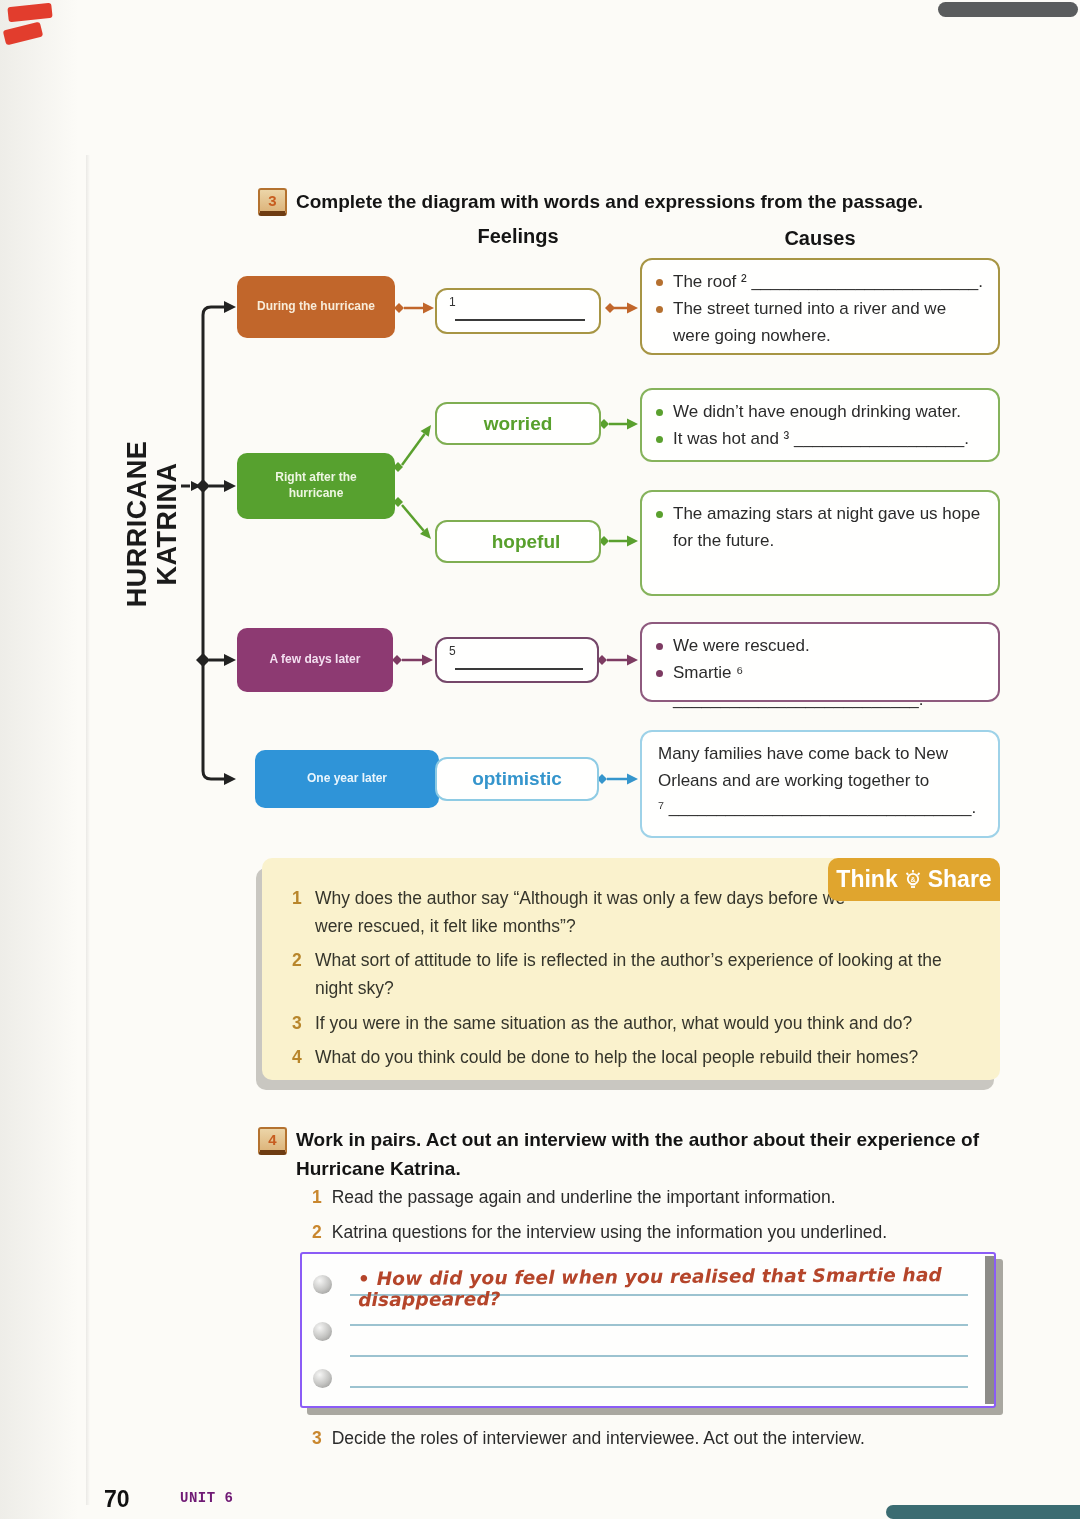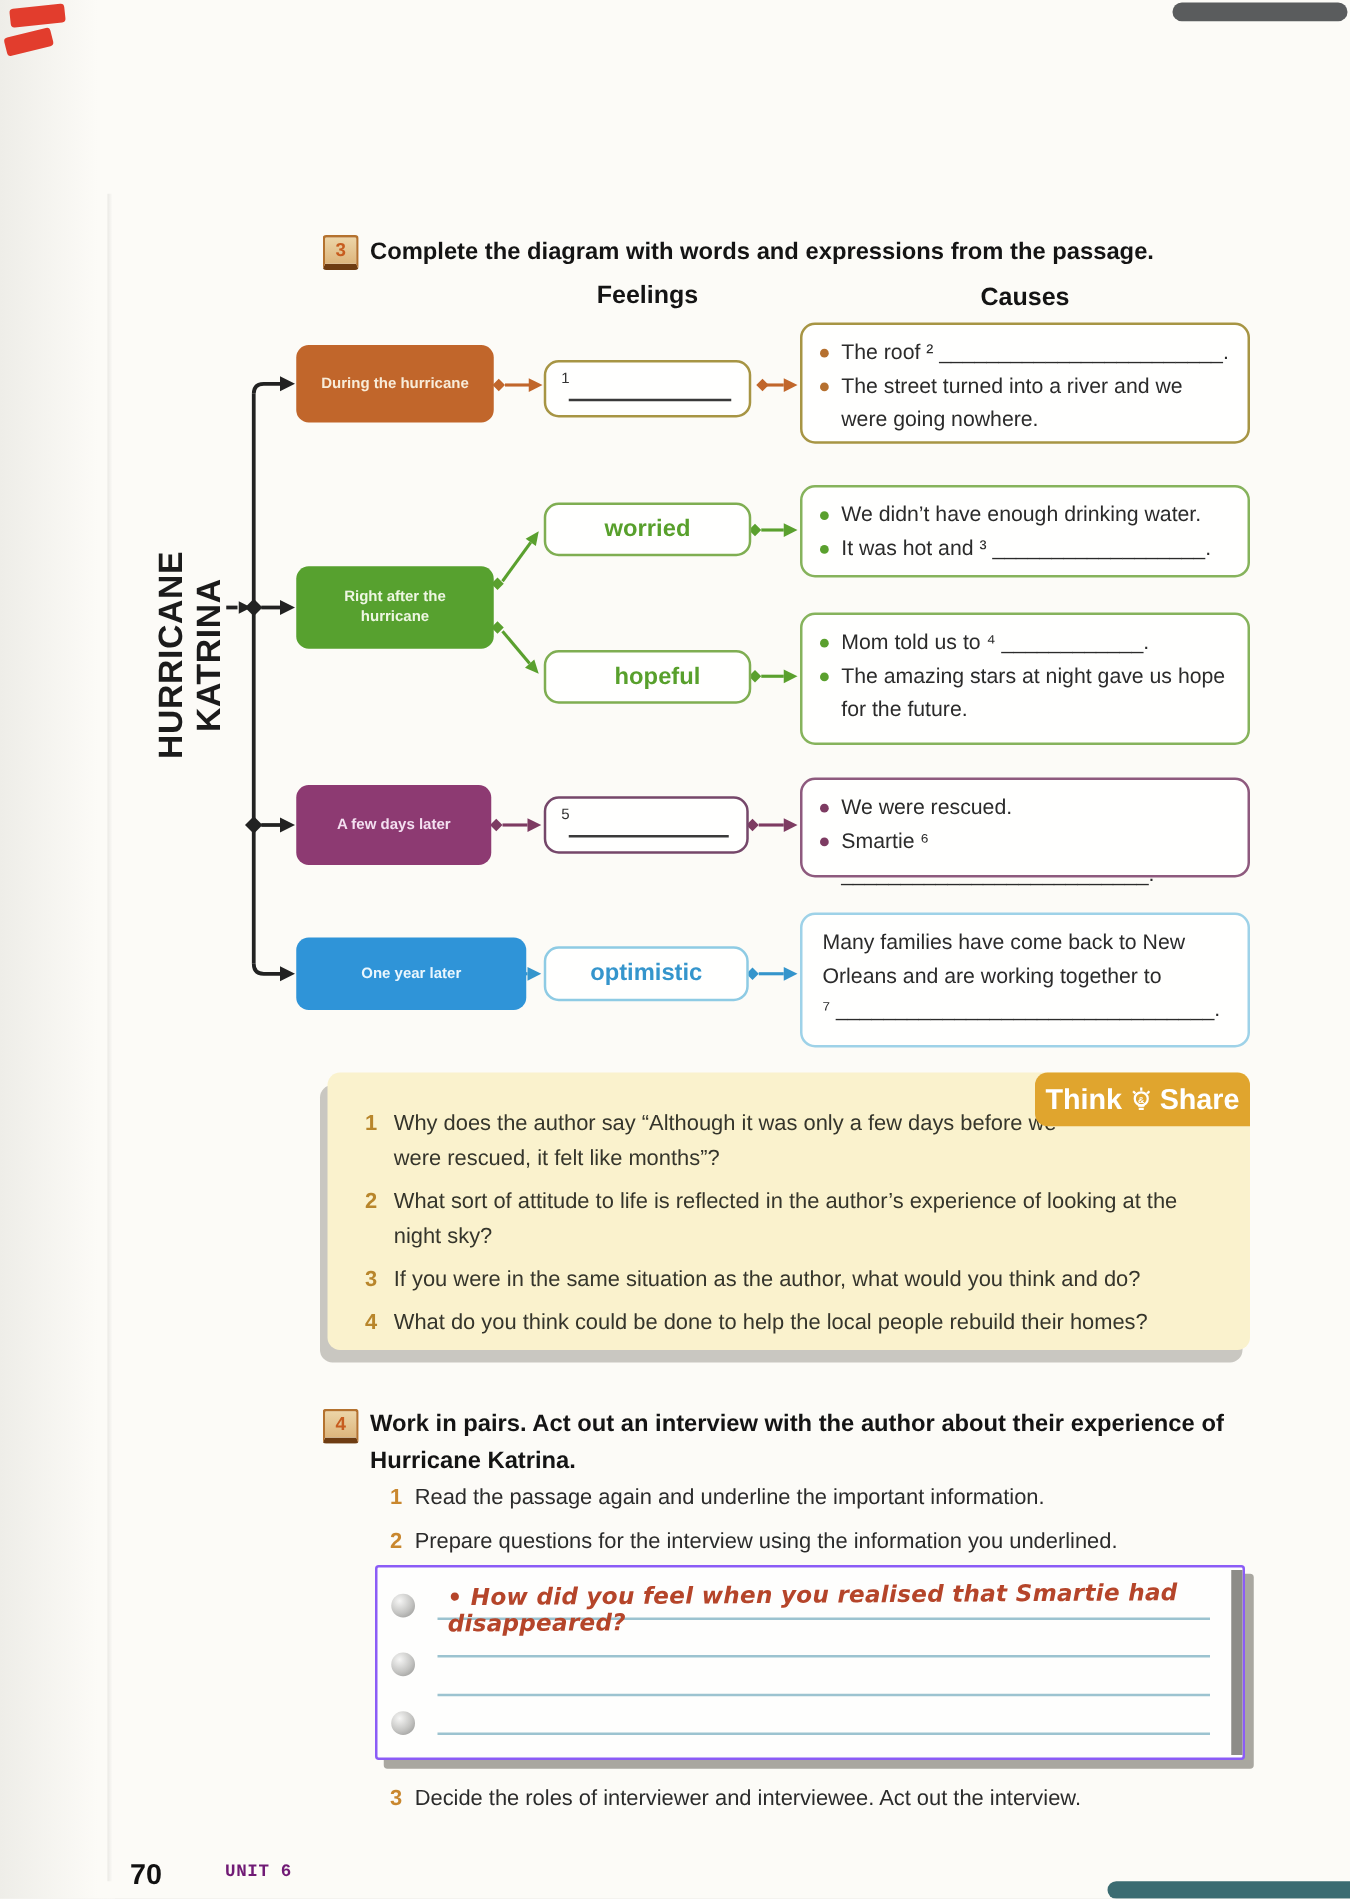--- a/index.html
+++ b/index.html
@@ -178,21 +178,21 @@
         <polygon points="433,779 422,773.5 422,784.5" stroke="none"></polygon>
       <polygon points="602,774 607,779 602,784 597,779" stroke="none"></polygon>
       <path d="M607,779 H627" fill="none"></path>
         <polygon points="638,779 627,773.5 627,784.5" stroke="none"></polygon>
     </g>
   </svg>
 
   <div class="stage s1" style="left:237px;top:276px;width:158px;height:62px;">During the hurricane</div>
   <div class="stage s2" style="left:237px;top:453px;width:158px;height:66px;">Right after the hurricane</div>
   <div class="stage s3" style="left:237px;top:628px;width:156px;height:64px;">A few days later</div>
-  <div class="stage s4" style="left:237px;top:750px;width:184px;height:58px;">One year later</div>
+  <div class="stage s4" style="left:255px;top:750px;width:184px;height:58px;">One year later</div>
 
   <div class="feel f-olive" style="left:435px;top:288px;width:166px;height:46px;">
     <span class="sup">1</span>
     <span class="blankline"></span>
   </div>
   <div class="feel f-green" style="left:435px;top:402px;width:166px;height:43px;">worried</div>
   <div class="feel f-green" style="left:435px;top:520px;width:166px;height:43px;padding-left:16px;">hopeful</div>
   <div class="feel f-purple" style="left:435px;top:637px;width:164px;height:46px;">
     <span class="sup">5</span>
     <span class="blankline"></span>
@@ -201,21 +201,20 @@
 
   <div class="cause c-olive" style="top:258px;height:97px;">
     <div class="bullet-item b-orange">The roof ² ________________________.</div>
     <div class="bullet-item b-orange">The street turned into a river and we were going nowhere.</div>
   </div>
   <div class="cause c-green" style="top:388px;height:74px;">
     <div class="bullet-item b-green">We didn’t have enough drinking water.</div>
     <div class="bullet-item b-green">It was hot and ³ __________________.</div>
   </div>
   <div class="cause c-green" style="top:490px;height:106px;">
-    <div class="bullet-item b-green">Mom told us to ⁴ ____________.</div>
     <div class="bullet-item b-green">The amazing stars at night gave us hope for the future.</div>
   </div>
   <div class="cause c-purple" style="top:622px;height:80px;">
     <div class="bullet-item b-purple">We were rescued.</div>
     <div class="bullet-item b-purple">Smartie ⁶ __________________________.</div>
   </div>
   <div class="cause c-blue" style="top:730px;height:108px;">
     <div class="plain-item">Many families have come back to New Orleans and are working together to
 ⁷ ________________________________.</div>
   </div>
@@ -256,21 +255,21 @@
 
   <div class="ex-badge" style="left:258px;top:1127px;">4</div>
   <div class="ex-title" style="left:296px;top:1126px;width:688px;">Work in pairs. Act out an interview with the author about their experience of Hurricane Katrina.</div>
 
   <div class="step" style="left:312px;top:1184px;width:680px;">
     <span class="sn">1</span>
     <span>Read the passage again and underline the important information.</span>
   </div>
   <div class="step" style="left:312px;top:1219px;width:680px;">
     <span class="sn">2</span>
-    <span>Prepare questions for the interview using the information you underlined.</span>
+    <span>Katrina questions for the interview using the information you underlined.</span>
   </div>
 
   <div class="notepad">
     <div class="edge"></div>
     <div class="nline" style="top:40px;"></div>
     <div class="nline" style="top:70px;"></div>
     <div class="nline" style="top:101px;"></div>
     <div class="nline" style="top:132px;"></div>
     <div class="hole" style="top:21px;"></div>
     <div class="hole" style="top:68px;"></div>

